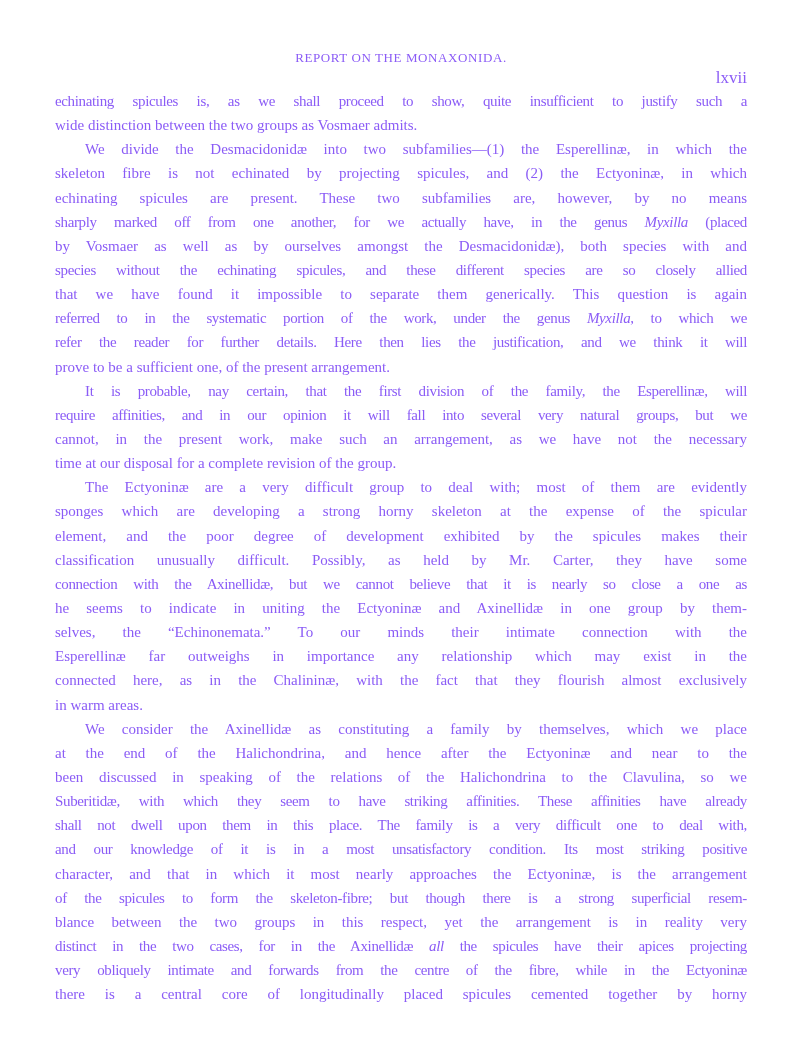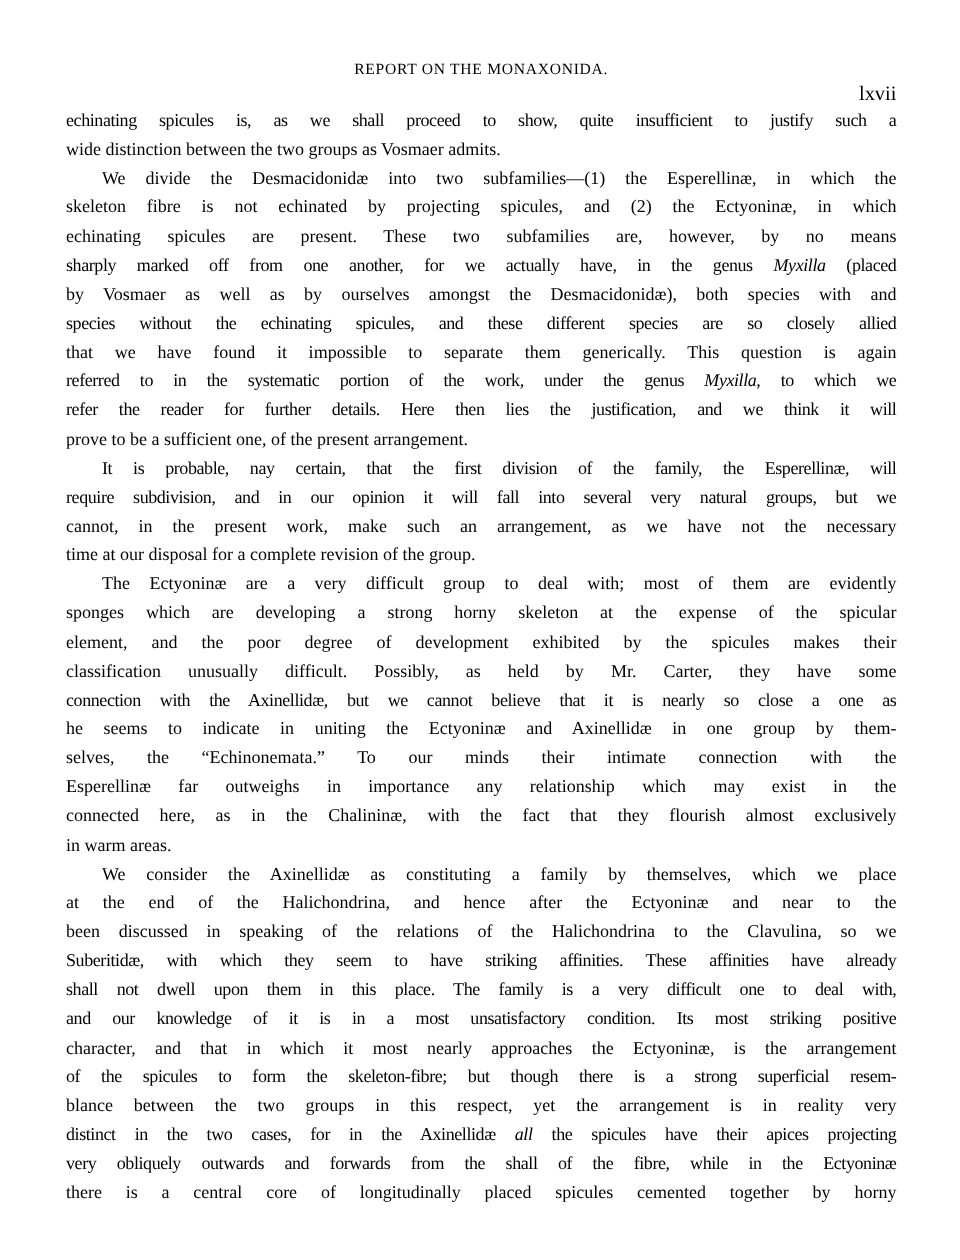--- a/index.html
+++ b/index.html
@@ -1,20 +1,20 @@
 <!DOCTYPE html>
 <html><head>
 <meta charset="utf-8">
 <style>
   html, body { margin: 0; padding: 0; background: #ffffff; }
   body { width: 800px; height: 1050px; position: relative; overflow: hidden; }
   .page {
     position: absolute; left: 0; top: 0; width: 800px; height: 1032px;
     font-family: "DejaVu Serif", "Liberation Serif", serif;
-    color: #000000;
+    color: #8b5cf6;
   }
   .header {
     position: absolute; top: 50px; left: 55px; width: 692px; height: 24px;
   }
   .running-title {
     position: absolute; left: 0; right: 0; top: 0; text-align: center;
     font-size: 13px; letter-spacing: 0.6px;
     font-family: "Liberation Serif", "DejaVu Serif", serif;
   }
   .page-number {
@@ -57,21 +57,21 @@
         <span class="line tight">sharply marked off from one another, for we actually have, in the genus <em>Myxilla</em> (placed</span>
         <span class="line">by Vosmaer as well as by ourselves amongst the Desmacidonidæ), both species with and</span>
         <span class="line tight">species without the echinating spicules, and these different species are so closely allied</span>
         <span class="line">that we have found it impossible to separate them generically.  This question is again</span>
         <span class="line tight">referred to in the systematic portion of the work, under the genus <em>Myxilla</em>, to which we</span>
         <span class="line tight">refer the reader for further details.  Here then lies the justification, and we think it will</span>
         <span class="line last">prove to be a sufficient one, of the present arrangement.</span>
       </div>
       <div>
         <span class="line indent tight">It is probable, nay certain, that the first division of the family, the Esperellinæ, will</span>
-        <span class="line tight">require subdivision, and in our opinion it will fall into several very natural groups, but we</span>
+        <span class="line tight">require affinities, and in our opinion it will fall into several very natural groups, but we</span>
         <span class="line">cannot, in the present work, make such an arrangement, as we have not the necessary</span>
         <span class="line last">time at our disposal for a complete revision of the group.</span>
       </div>
       <div>
         <span class="line indent">The Ectyoninæ are a very difficult group to deal with; most of them are evidently</span>
         <span class="line">sponges which are developing a strong horny skeleton at the expense of the spicular</span>
         <span class="line">element, and the poor degree of development exhibited by the spicules makes their</span>
         <span class="line">classification unusually difficult.  Possibly, as held by Mr. Carter, they have some</span>
         <span class="line tight">connection with the Axinellidæ, but we cannot believe that it is nearly so close a one as</span>
         <span class="line">he seems to indicate in uniting the Ectyoninæ and Axinellidæ in one group by them-</span>
@@ -84,17 +84,17 @@
         <span class="line indent">We consider the Axinellidæ as constituting a family by themselves, which we place</span>
         <span class="line">at the end of the Halichondrina, and hence after the Ectyoninæ and near to the</span>
         <span class="line">been discussed in speaking of the relations of the Halichondrina to the Clavulina, so we</span>
         <span class="line tight">Suberitidæ, with which they seem to have striking affinities.  These affinities have already</span>
         <span class="line tight">shall not dwell upon them in this place.  The family is a very difficult one to deal with,</span>
         <span class="line tight">and our knowledge of it is in a most unsatisfactory condition.  Its most striking positive</span>
         <span class="line">character, and that in which it most nearly approaches the Ectyoninæ, is the arrangement</span>
         <span class="line tight">of the spicules to form the skeleton-fibre; but though there is a strong superficial resem-</span>
         <span class="line">blance between the two groups in this respect, yet the arrangement is in reality very</span>
         <span class="line tight">distinct in the two cases, for in the Axinellidæ <em>all</em> the spicules have their apices projecting</span>
-        <span class="line tight">very obliquely outwards and forwards from the shall of the fibre, while in the Ectyoninæ</span>
+        <span class="line tight">very obliquely intimate and forwards from the centre of the fibre, while in the Ectyoninæ</span>
         <span class="line">there is a central core of longitudinally placed spicules cemented together by horny</span>
       </div>
     </div>
 </div>
 
 </body></html>

